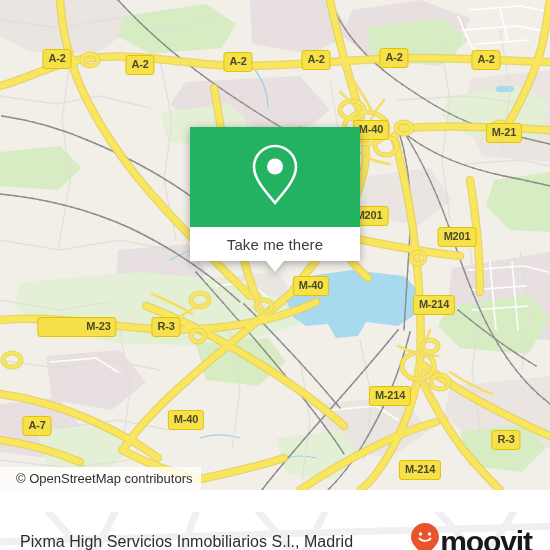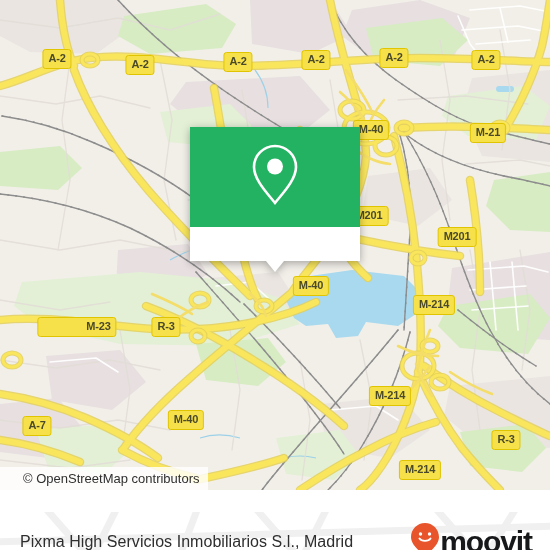--- a/index.html
+++ b/index.html
@@ -76,21 +76,21 @@
   }
 
   
   #attribution {
     position: absolute;
     left: 0; top: 467px;
     height: 23px;
     background: rgba(255,255,255,0.82);
     display: flex;
     align-items: center;
-    padding: 0 8px 0 23px;
+    padding: 0 8px 0 16px;
     z-index: 30;
   }
   #attribution span {
     font-size: 13px;
     color: #2f2f2f;
     white-space: nowrap;
   }
 
   
   #footer {
@@ -390,21 +390,21 @@
     </svg>
   </div>
 
   <div id="shields">
       <div class="shield" style="left: 57px; top: 59px;">A-2</div>
       <div class="shield" style="left: 140px; top: 65px;">A-2</div>
       <div class="shield" style="left: 238px; top: 62px;">A-2</div>
       <div class="shield" style="left: 316px; top: 60px;">A-2</div>
       <div class="shield" style="left: 394px; top: 58px;">A-2</div>
       <div class="shield" style="left: 486px; top: 60px;">A-2</div>
-      <div class="shield" style="left: 488px; top: 133px;">M-21</div>
+      <div class="shield" style="left: 504px; top: 133px;">M-21</div>
       <div class="shield" style="left: 371px; top: 130px;">M-40</div>
       <div class="shield" style="left: 369px; top: 216px;">M201</div>
       <div class="shield" style="left: 457px; top: 237px;">M201</div>
       <div class="shield" style="left: 311px; top: 286px;">M-40</div>
       <div class="shield" style="left: 434px; top: 305px;">M-214</div>
       <div class="shield" style="left: 77px; top: 327px; padding-left: 48px;">M-23</div>
       <div class="shield" style="left: 166px; top: 327px;">R-3</div>
       <div class="shield" style="left: 186px; top: 420px;">M-40</div>
       <div class="shield" style="left: 390px; top: 396px;">M-214</div>
       <div class="shield" style="left: 37px; top: 426px;">A-7</div>
@@ -415,20 +415,21 @@
   <div id="popup">
     <div id="popup-top">
       <span>
         <svg width="54" height="66" viewBox="0 0 54 66" xmlns="http://www.w3.org/2000/svg">
           <path d="M27 4 C15.4 4 6 13.4 6 25 C6 38 20 52 27 61 C34 52 48 38 48 25 C48 13.4 38.6 4 27 4 Z" fill="none" stroke="#ffffff" stroke-width="2.6"></path>
           <circle cx="27" cy="24.5" r="8" fill="#ffffff"></circle>
         </svg>
       </span>
     </div>
     <div id="popup-bottom">
+      <span id="popup-label">Take me there</span>
       <div id="popup-arrow"></div>
     </div>
   </div>
 
   <div id="attribution">
     <span>© OpenStreetMap contributors</span>
   </div>
 
   <div id="footer">
     <svg id="footer-watermark" viewBox="0 0 550 60" xmlns="http://www.w3.org/2000/svg">

